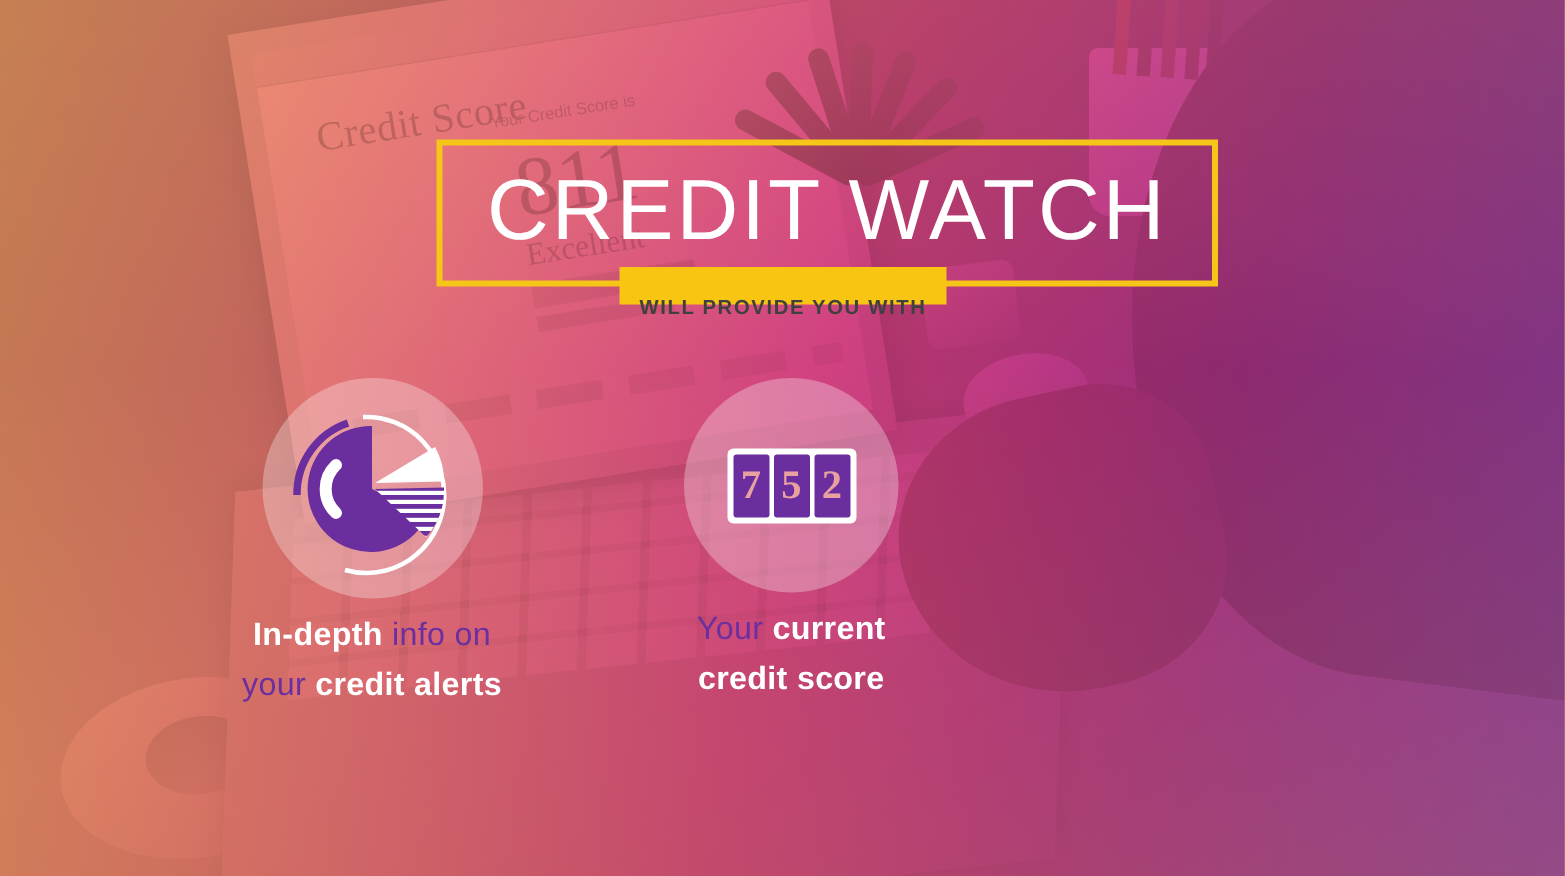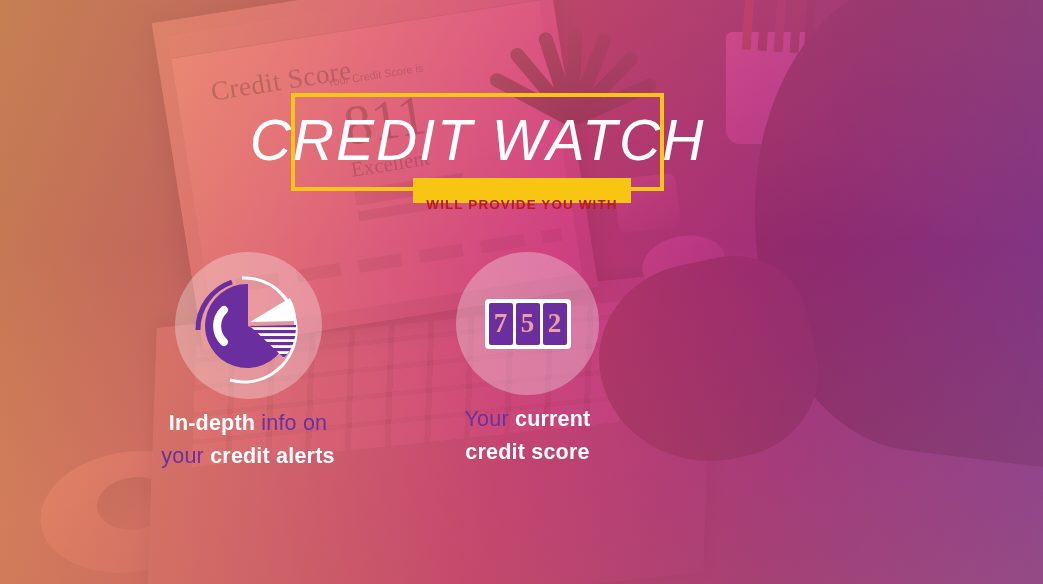--- a/index.html
+++ b/index.html
@@ -182,44 +182,43 @@
     position:absolute; inset:0;
     background:linear-gradient(180deg,
        rgba(255,190,120,0.10) 0%,
        rgba(255,255,255,0) 42%,
        rgba(240,160,80,0.16) 100%);
   }
 
   
   .title-box {
     position:absolute;
-    left:291px; top:93px; width:373px; height:98px;
+    left:291px; top:93px; width:521px; height:98px;
     border:4px solid #f5c518;
-    font-style:italic;
   }
   .title-text {
     position:absolute; inset:0;
     display:flex; align-items:center; justify-content:center;
     color:#ffffff;
     font-size:57px;
     font-weight:300;
     letter-spacing:2px;
     white-space:nowrap;
     line-height:1;
     font-family:"Liberation Sans", sans-serif;
     transform:translateY(-2px);
   }
   .subtitle-banner {
     position:absolute;
     left:413px; top:178px; width:218px; height:25px;
     background:#f9c513;
     display:flex; align-items:center; justify-content:center;
   }
   .subtitle-text {
-    color:#b91c1c;
+    color:#404040;
     font-size:13.5px;
     font-weight:700;
     letter-spacing:1.1px;
     white-space:nowrap;
     margin-top:28px;
   }
 
   
   .features {
     position:absolute;

